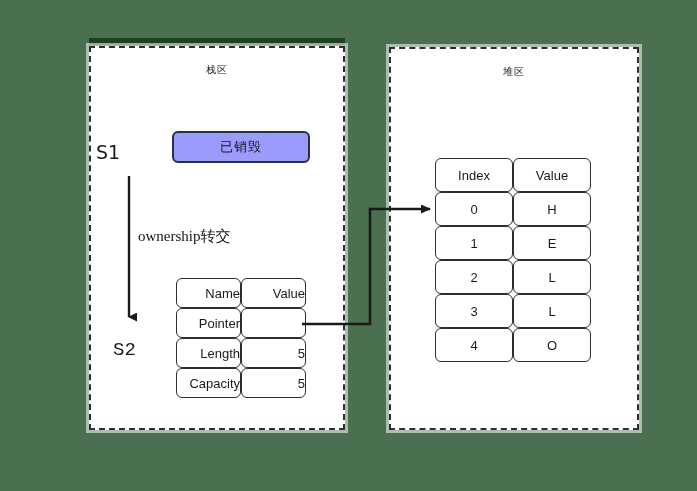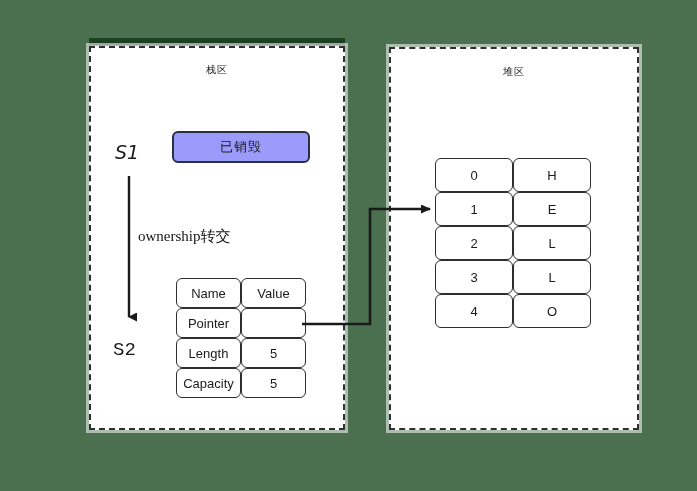--- a/index.html
+++ b/index.html
@@ -80,21 +80,21 @@
     letter-spacing: 1px;
   }
 
   
   .s-label {
     position: absolute;
     font-size: 19px;
     color: #1a1a1a;
     font-family: "DejaVu Sans", sans-serif;
   }
-  #s1-label { left: 115px; top: 141px; font-style: italic; }
+  #s1-label { left: 96px; top: 141px; }
   #s2-label { left: 113px; top: 339px; font-family: Liberation Mono, monospace; }
 
   
   #ownership-arrow {
     position: absolute;
     left: 116px;
     top: 176px;
     width: 30px;
     height: 155px;
   }
@@ -118,21 +118,21 @@
     border: 1.6px solid #2e2e2e;
     border-radius: 6px;
     text-align: center;
     font-size: 13px;
     color: #1a1a1a;
     background: #ffffff;
     font-family: "Liberation Sans", sans-serif;
     padding: 0;
   }
   #stack-table { left: 176px; top: 278px; }
-  #stack-table td { width: 63px; height: 28px; }
+  #stack-table td { width: 63px; height: 28px; text-align: right; }
   #heap-table { left: 435px; top: 158px; }
   #heap-table td { width: 76px; height: 32px; }
 
   
   #pointer-connector {
     position: absolute;
     left: 300px;
     top: 198px;
     width: 150px;
     height: 138px;
@@ -187,20 +187,24 @@
     </tr>
   </tbody>
     </table>
 
   <div class="panel" id="heap-panel"></div>
 
   <div class="panel-title" id="heap-title" style="left:389px; width:250px;">堆区</div>
 
   <table class="tbl" id="heap-table">
     <tbody>
+        <tr>
+      <td>Index</td>
+      <td>Value</td>
+    </tr>
     <tr>
       <td>0</td>
       <td>H</td>
     </tr>
     <tr>
       <td>1</td>
       <td>E</td>
     </tr>
     <tr>
       <td>2</td>

